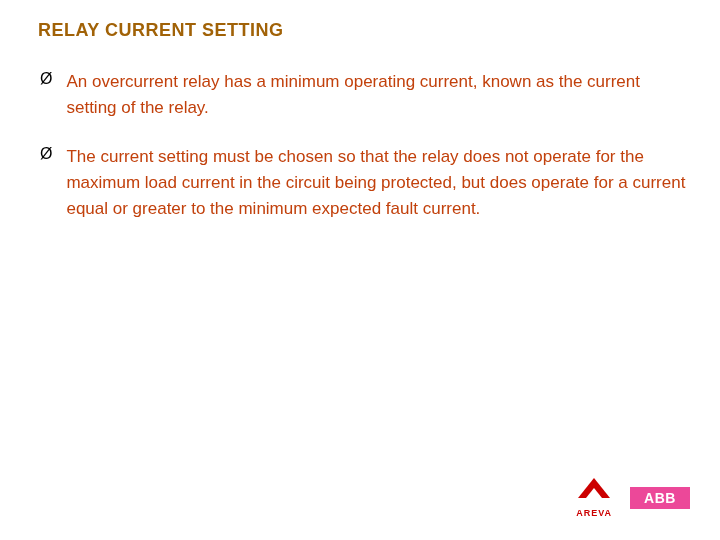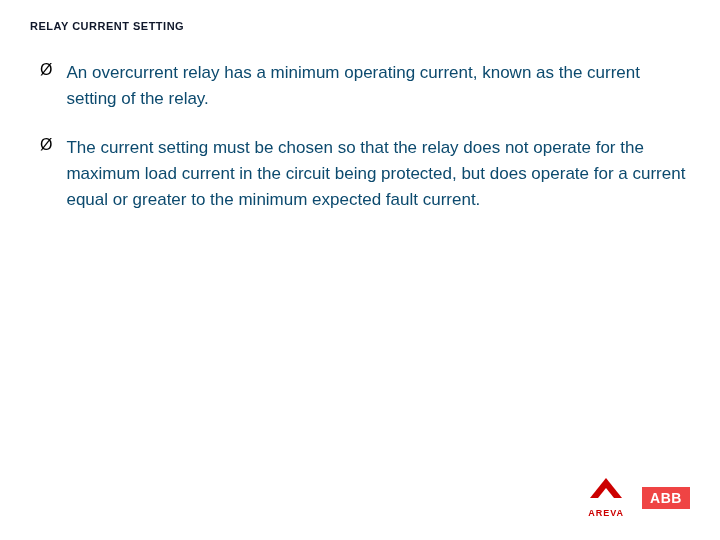--- a/index.html
+++ b/index.html
@@ -18,25 +18,26 @@
 
     .slide-container {
       width: 720px;
       height: 540px;
       background: #ffffff;
       position: relative;
       padding: 20px 30px 30px 30px;
     }
 
     .title {
-      color: #0f172a;
-      font-size: 11px;
+      color: #a16207;
+      font-size: 18px;
       font-weight: bold;
       margin-bottom: 28px;
       letter-spacing: 0.5px;
+      margin-left: 8px;
     }
 
     .content-area {
       padding-left: 10px;
     }
 
     .bullet-item {
       display: flex;
       align-items: flex-start;
       margin-bottom: 22px;
@@ -46,21 +47,21 @@
       font-size: 16px;
       color: #000000;
       margin-right: 14px;
       margin-top: 1px;
       flex-shrink: 0;
       font-weight: normal;
     }
 
     .bullet-text {
       font-size: 17px;
-      color: #0c4a6e;
+      color: #c2410c;
       line-height: 1.55;
     }
 
     .footer-logos {
       position: absolute;
       bottom: 22px;
       right: 30px;
       display: flex;
       align-items: center;
       gap: 18px;
@@ -112,25 +113,25 @@
 
     .logo-alstom .alstom-o {
       color: #cc0000;
     }
 
     
     .logo-abb {
       display: flex;
       align-items: center;
       justify-content: center;
-      background: #ef4444;
+      background: #ec4899;
       color: white;
       font-size: 14px;
       font-weight: bold;
-      width: 48px;
+      width: 60px;
       height: 22px;
       letter-spacing: 0.5px;
     }
   </style>
 </head>
 <body>
 
 <div class="slide-container">
 
   <div class="title">RELAY CURRENT SETTING</div>

